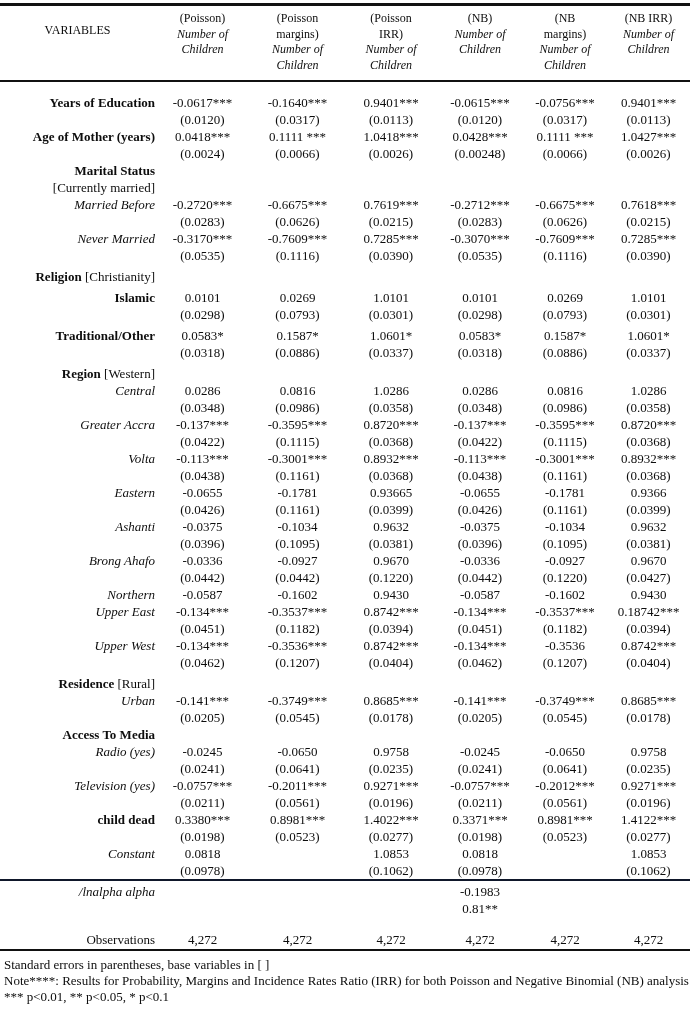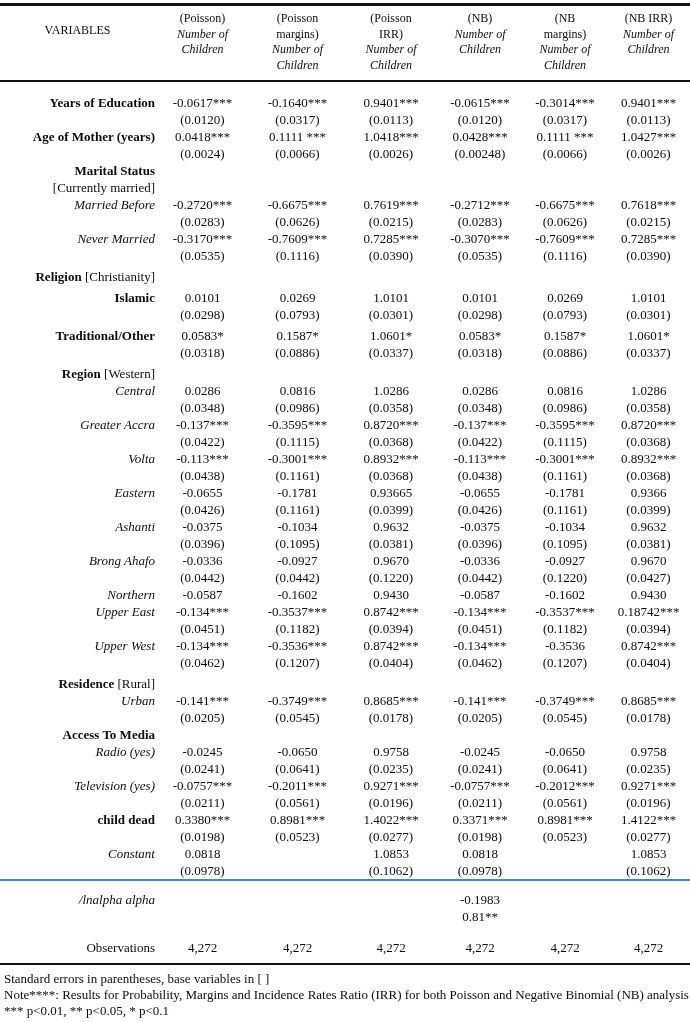--- a/index.html
+++ b/index.html
@@ -52,22 +52,22 @@
     white-space: nowrap;
     vertical-align: bottom;
     overflow: visible;
   }
   tbody td.label {
     text-align: right;
     padding-left: 8px;
   }
   tbody tr:first-child td { padding-top: 12px; }
   tbody tr.section-start td { padding-top: 4px; margin-left: 24px; }
-  tbody tr.rule-above td { border-top: 2px solid #3b82f6; padding-top: 10px; }
-  tbody tr.rule-below td { border-bottom: 2px solid #111; padding-bottom: 7px; }
+  tbody tr.rule-above td { border-top: 2px solid #0f172a; padding-top: 2px; }
+  tbody tr.rule-below td { border-bottom: 2px solid #111; padding-bottom: 1px; }
   tbody tr.spacer td { height: 14px; }
 
   span.lb { font-weight: bold; }
   span.li { font-style: italic; margin-left: 18px; }
   span.ln { font-weight: normal; font-style: normal; }
 
   .notes {
     padding: 6px 4px 0 4px;
     font-size: 13px;
     line-height: 16px;
@@ -126,21 +126,21 @@
           </th>
         </tr>
     </thead>
     <tbody id="table-body">
         <tr>
           <td class="label"><span class="lb">Years of Education</span></td>
           <td class="num">-0.0617***</td>
           <td class="num">-0.1640***</td>
           <td class="num">0.9401***</td>
           <td class="num">-0.0615***</td>
-          <td class="num">-0.3014***</td>
+          <td class="num">-0.0756***</td>
           <td class="num">0.9401***</td>
         </tr>
         <tr>
           <td class="label"></td>
           <td class="num">(0.0120)</td>
           <td class="num">(0.0317)</td>
           <td class="num">(0.0113)</td>
           <td class="num">(0.0120)</td>
           <td class="num">(0.0317)</td>
           <td class="num">(0.0113)</td>

